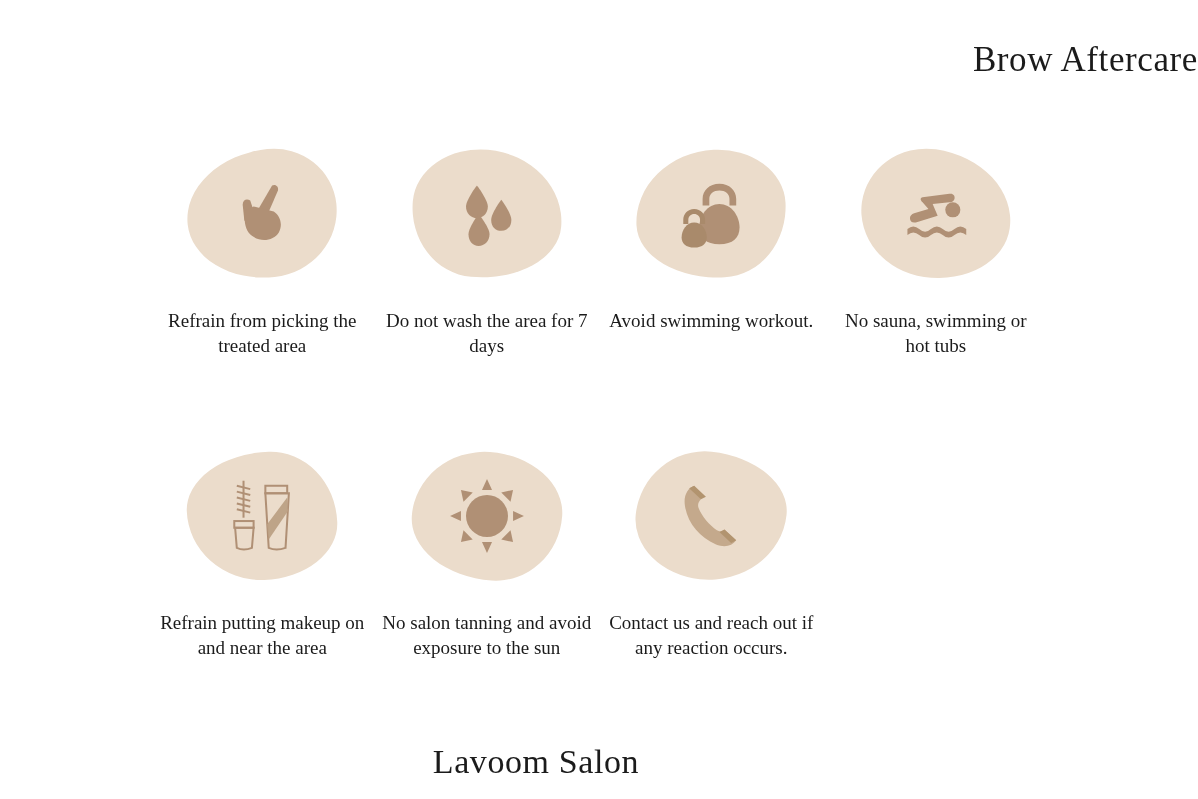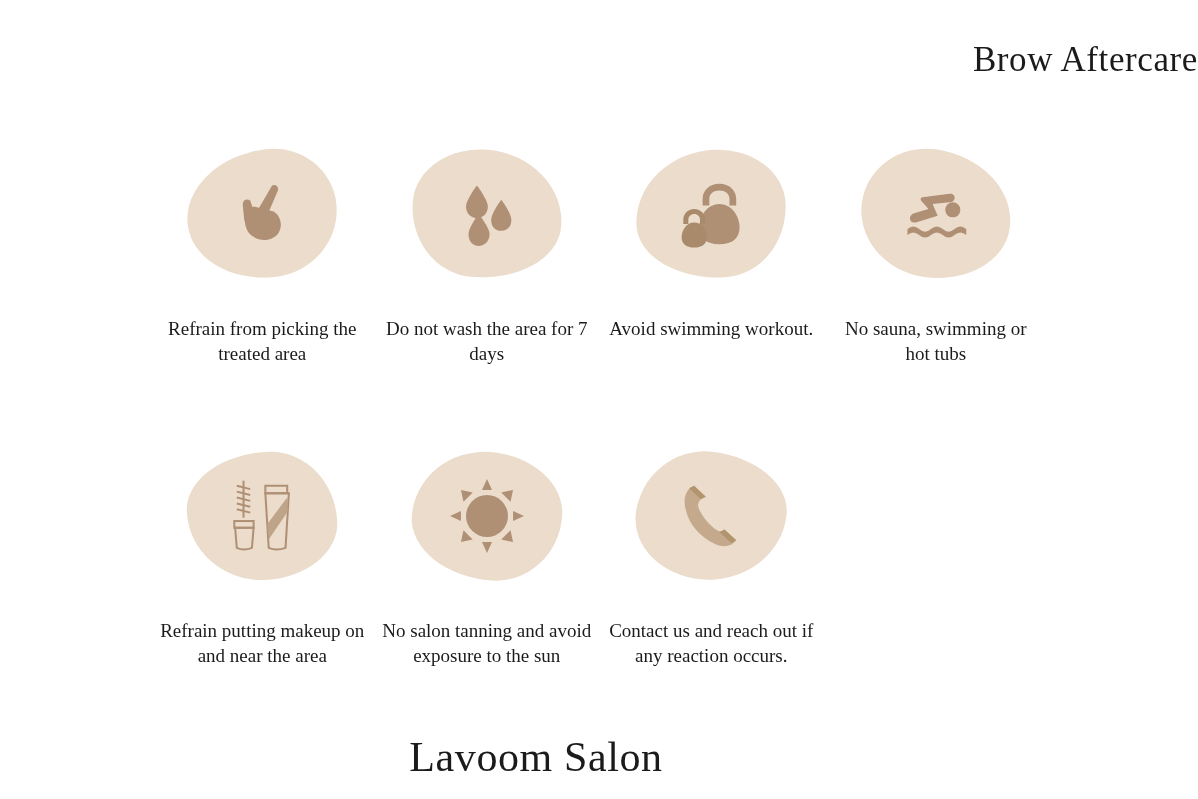--- a/index.html
+++ b/index.html
@@ -78,37 +78,37 @@
 
   .icon {
     position: relative;
     width: 84px;
     height: 84px;
     z-index: 2;
   }
   .icon svg { display: block; width: 100%; height: 100%; }
 
   .caption {
-    margin-top: 38px;
+    margin-top: 30px;
     width: 210px;
     text-align: center;
     font-size: 19px;
     line-height: 25px;
     color: #1b1b1b;
     font-family: "Liberation Serif", "DejaVu Serif", serif;
   }
 
   
   .footer {
     position: absolute;
     bottom: 18px;
     left: 0;
     width: 1072px;
     text-align: center;
-    font-size: 42px;
+    font-size: 34px;
     letter-spacing: 0.6px;
     color: #1b1b1b;
     font-family: "Liberation Serif", "DejaVu Serif", serif;
   }
 </style>
 </head>
 <body>
 
 <div class="poster">
 

